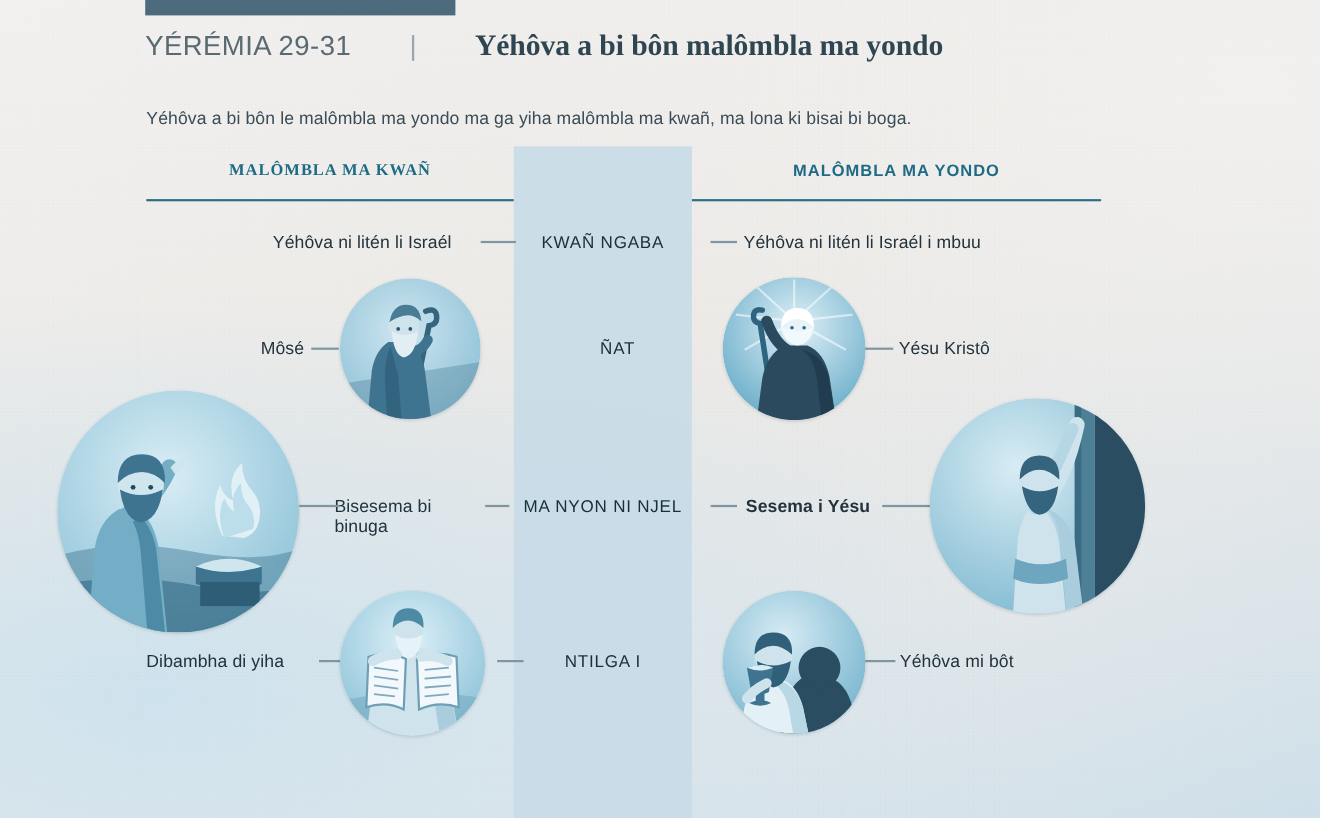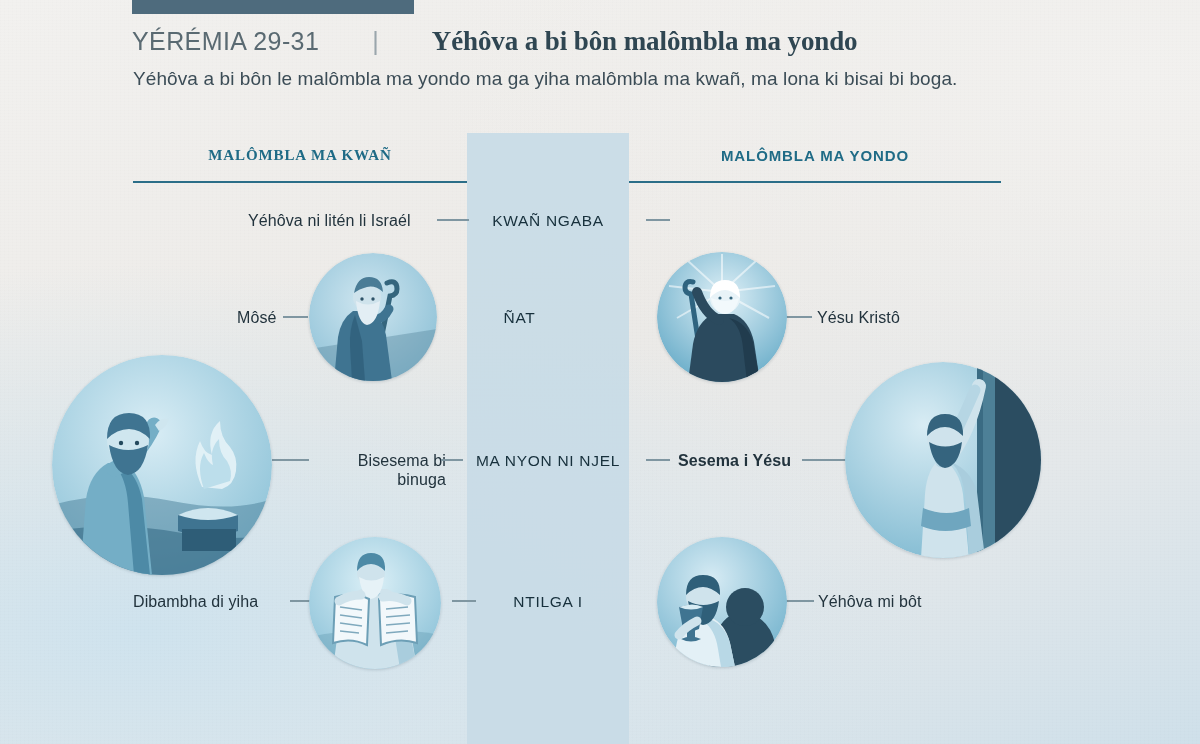--- a/index.html
+++ b/index.html
@@ -67,22 +67,22 @@
   .title-main {
     font-size: 27px;
     color: #2f4652;
     font-weight: 700;
     letter-spacing: -0.1px;
     font-family: Liberation Serif, serif;
   }
   .intro {
     position: absolute;
     left: 133px;
-    top: 68px;
-    font-size: 19px;
+    top: 100px;
+    font-size: 16px;
     color: #3b4c56;
     letter-spacing: 0.1px;
   }
 
   
   .center-band {
     position: absolute;
     left: 467px;
     top: 133px;
     width: 162px;
@@ -131,24 +131,24 @@
     height: 1.5px;
     background: #7f96a1;
   }
 
   
   .r1-left   { left: 248px; top: 211px; }
   .r1-center { left: 467px; top: 211px; width: 162px; }
   .r1-right  { left: 676px; top: 211px; }
 
   .r2-left   { left: 237px; top: 308px; }
-  .r2-center { left: 442px; top: 308px; width: 155px; }
+  .r2-center { left: 484px; top: 308px; width: 155px; }
   .r2-right  { left: 817px; top: 308px; }
 
-  .r3-left   { left: 336px; top: 451px; width: 110px; text-align: right; }
+  .r3-left   { left: 304px; top: 451px; width: 110px; text-align: left; }
   .r3-center { left: 467px; top: 451px; width: 162px; }
   .r3-right  { left: 678px; top: 451px; font-weight: bold; }
 
   .r4-left   { left: 133px; top: 592px; }
   .r4-center { left: 467px; top: 592px; width: 162px; }
   .r4-right  { left: 818px; top: 592px; }
 
   
   .d1a { left: 437px; top: 219px; width: 32px; }
   .d1b { left: 646px; top: 219px; width: 24px; }
@@ -197,20 +197,21 @@
 
   <div class="col-head left">MALÔMBLA MA KWAÑ</div>
   <div class="col-head right">MALÔMBLA MA YONDO</div>
   <div class="rule left"></div>
   <div class="rule right"></div>
 
   <div class="lbl r1-left">Yéhôva ni litén li Israél</div>
   <div class="dash d1a"></div>
   <div class="lbl center r1-center">KWAÑ NGABA</div>
   <div class="dash d1b"></div>
+  <div class="lbl r1-right">Yéhôva ni litén li Israél i mbuu</div>
 
   <div class="lbl r2-left">Môsé</div>
   <div class="dash d2a"></div>
   <div class="lbl center r2-center">ÑAT</div>
   <div class="dash d2b"></div>
   <div class="lbl r2-right">Yésu Kristô</div>
 
   <div class="lbl r3-left">Bisesema bi binuga</div>
   <div class="dash d3a"></div>
   <div class="dash d3b"></div>

